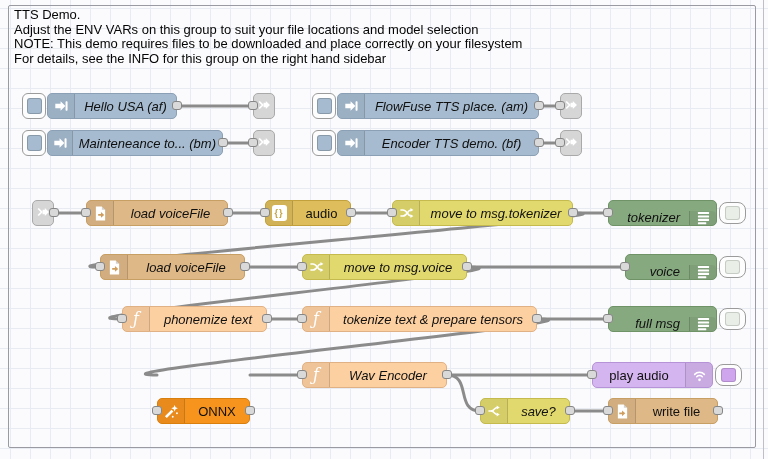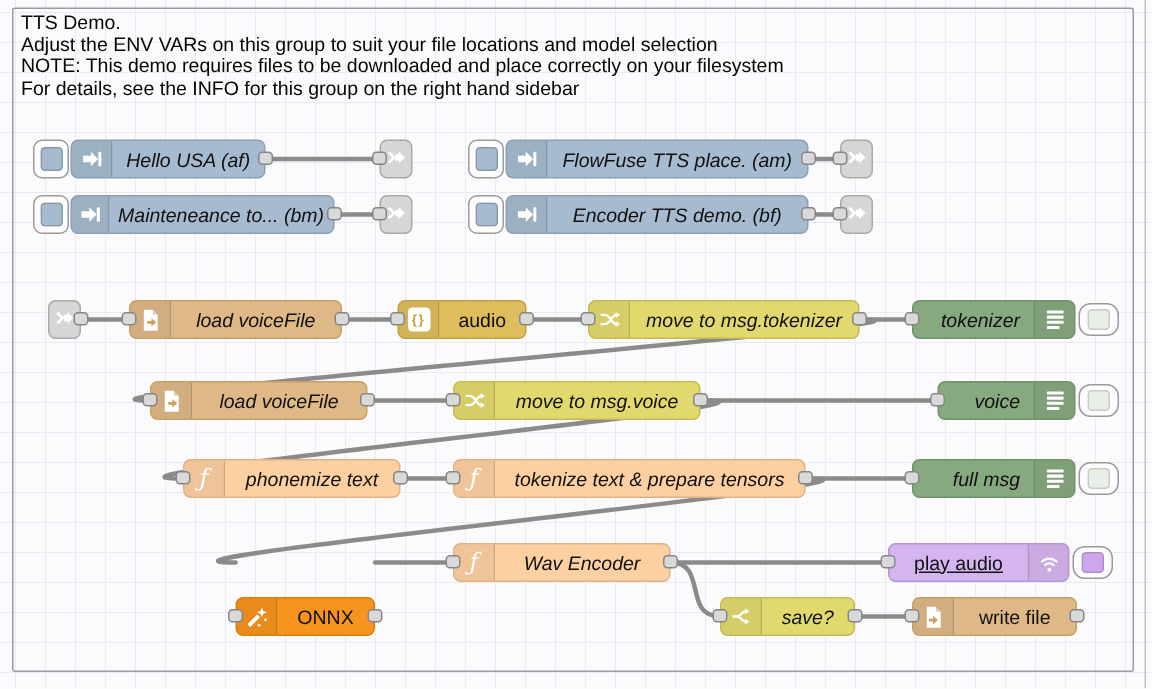--- a/index.html
+++ b/index.html
@@ -27,22 +27,22 @@
     background:rgba(0,0,0,0.055);border-right:1px solid rgba(0,0,0,0.14);border-radius:4px 0 0 4px;}
   .icon-box.right{border-right:none;border-left:1px solid rgba(0,0,0,0.14);border-radius:0 4px 4px 0;}
   .node.debug .label{justify-content:flex-end;padding-right:9px;}
   .node.inject{background:#a6bbcf;border:1px solid #8ba0b5;}
   .node.filenode{background:#DEB887;border:1px solid #c79e63;}
   .node.jsonnode{background:#DEBD5C;border:1px solid #c2a13c;}
   .node.change{background:#E2D96E;border:1px solid #c4ba4e;}
   .node.switch{background:#E2D96E;border:1px solid #c4ba4e;}
   .node.func{background:#FDD0A2;border:1px solid #e0b184;}
   .node.onnx{background:#F7941E;border:1px solid #d87f0e;margin-top:36px;}
-  .node.debug{background:#87A980;border:1px solid #6f9267;}
-  .node.play{background:#D5B5F0;border:1px solid #b693d6;text-decoration:underline;}
+  .node.debug{background:#87A980;border:1px solid #6f9267;align-items:flex-end;}
+  .node.play{background:#D5B5F0;border:1px solid #b693d6;}
   .node.link{background:#d6d6d6;border:1px solid #a9a9a9;width:22px;justify-content:center;align-items:center;}
   .port{position:absolute;width:10px;height:9px;background:#d9d9d9;border:1px solid #868686;
     border-radius:3px;top:50%;margin-top:-5px;z-index:3;box-sizing:border-box;}
   .port.in{left:-6px;}
   .port.out{right:-6px;}
   .ibtn{position:absolute;z-index:2;width:24px;height:26px;box-sizing:border-box;border:1.5px solid #9b9b9b;
     border-radius:6px;background:#fdfdfd;display:flex;align-items:center;justify-content:center;}
   .ibtn-in{width:13px;height:14px;border-radius:3px;border:1px solid rgba(0,0,0,0.18);background:#a6bbcf;}
   .dbtn{position:absolute;z-index:2;width:27px;height:22px;box-sizing:border-box;border:1.5px solid #9b9b9b;
     border-radius:8px;background:#fdfdfd;display:flex;align-items:center;justify-content:center;}

